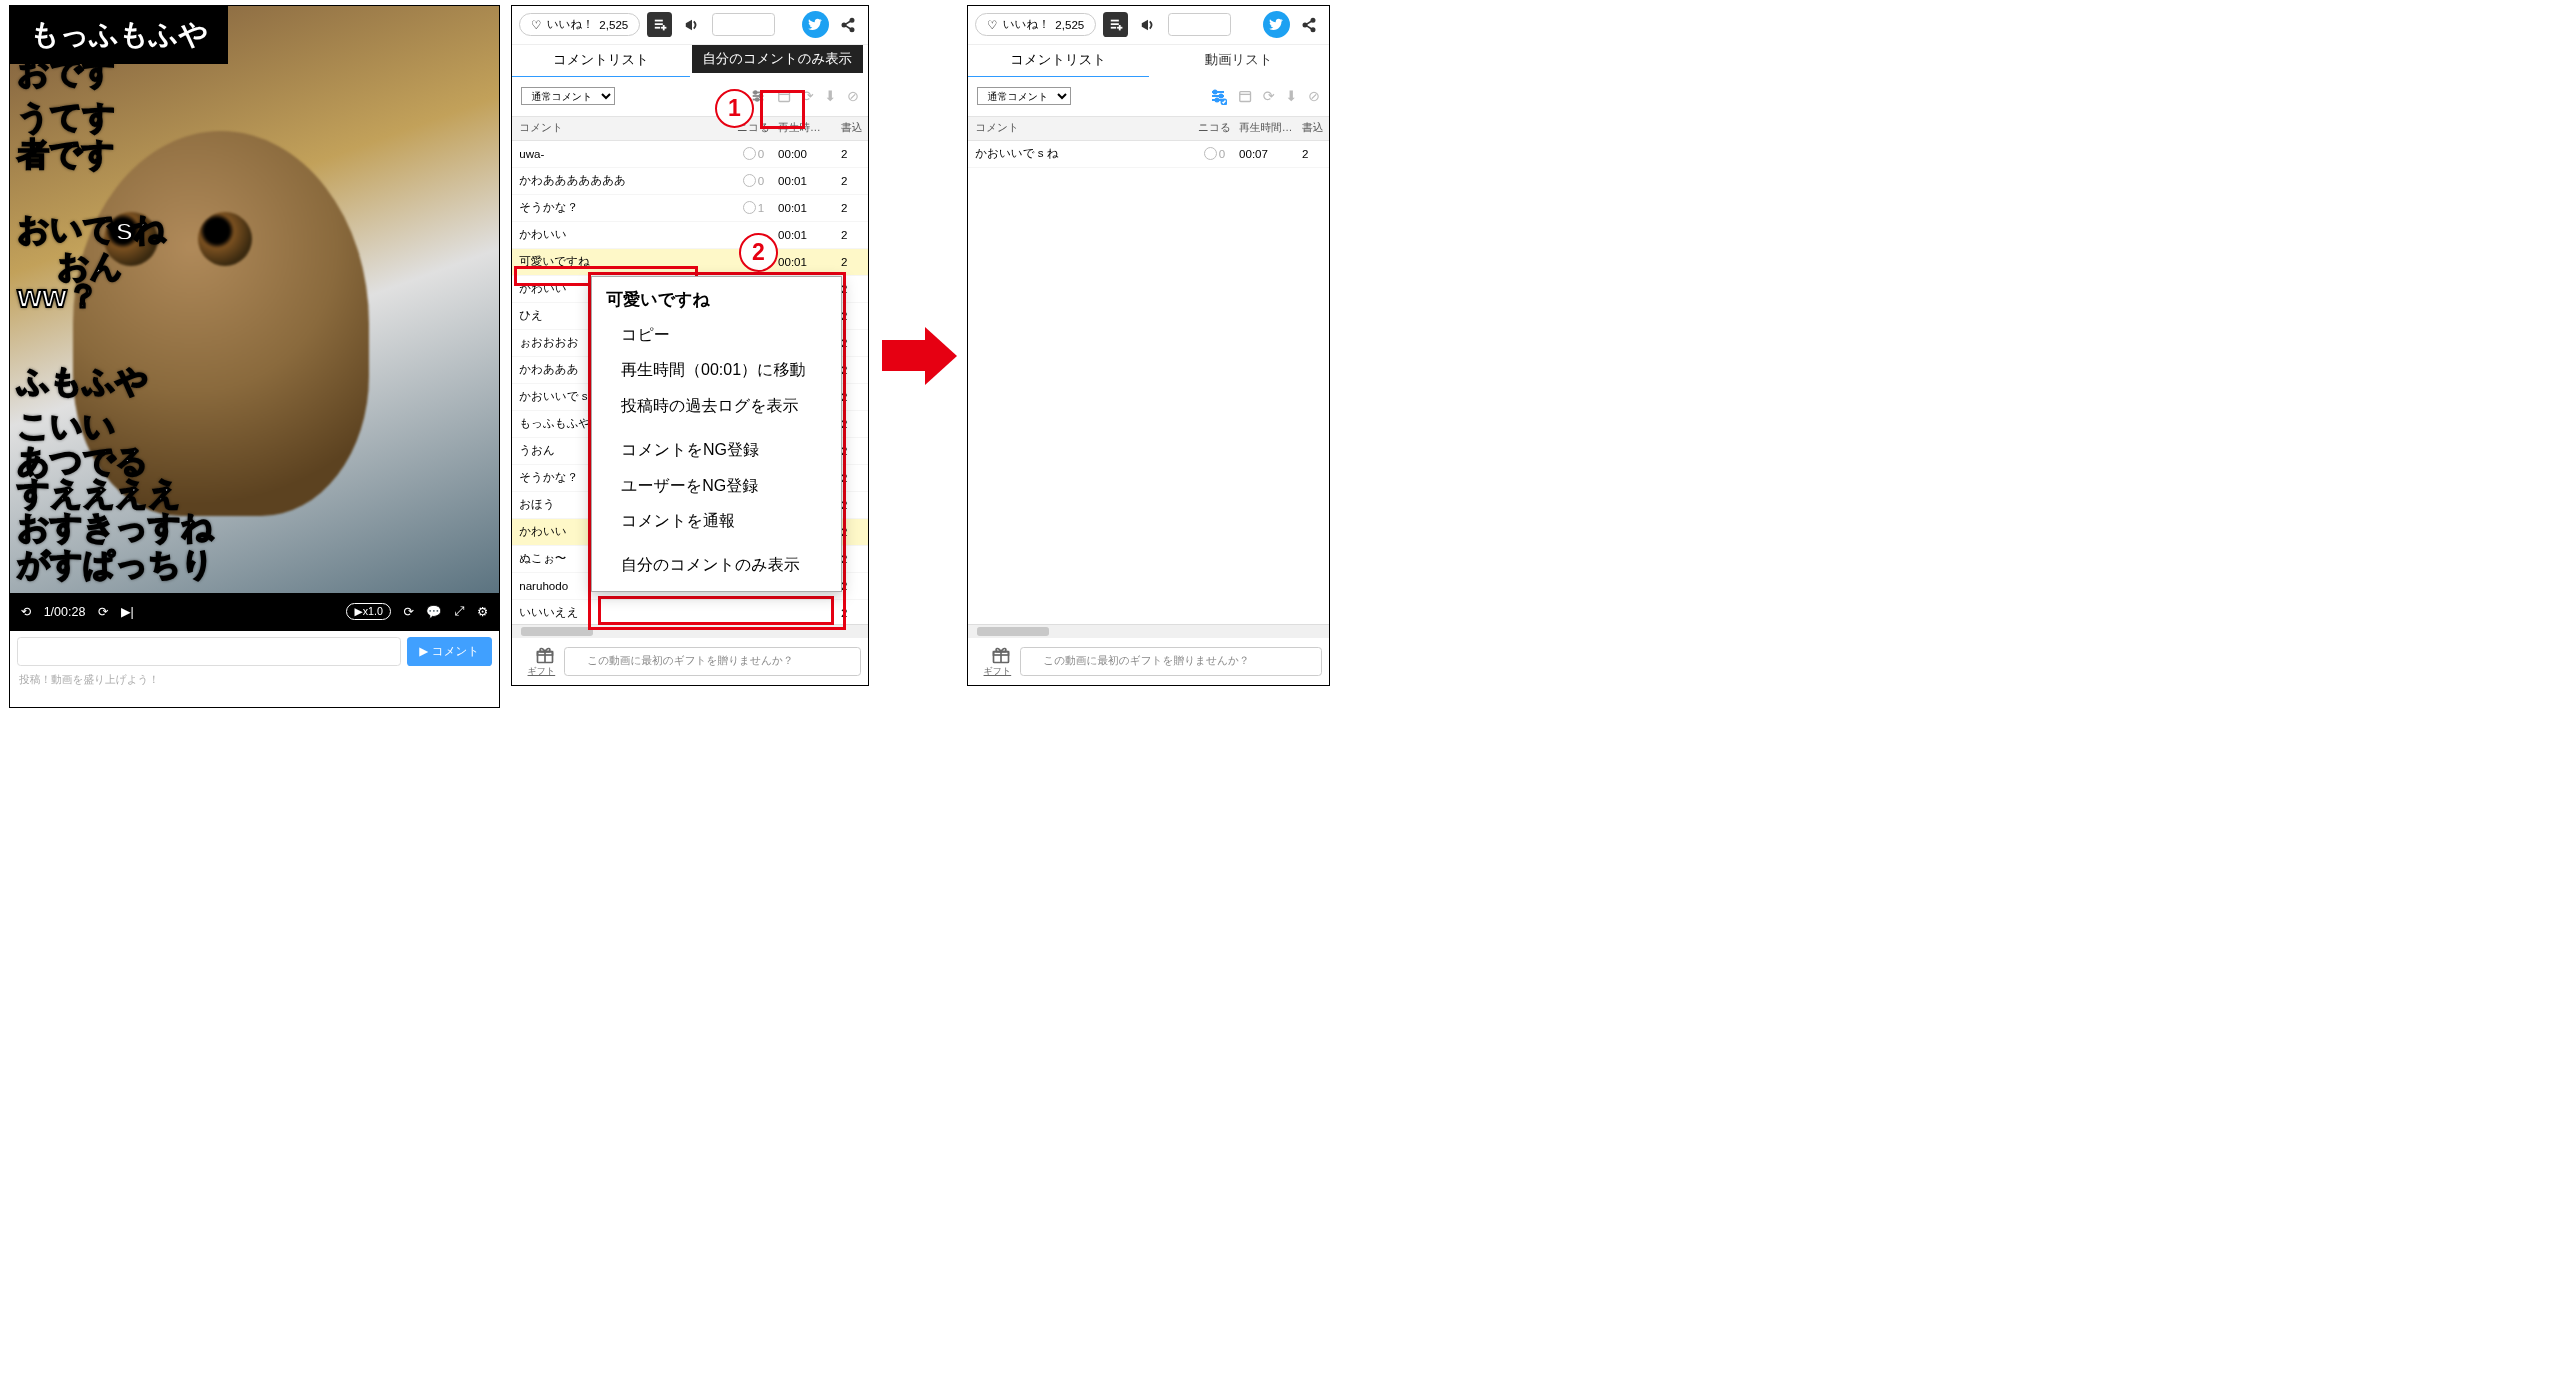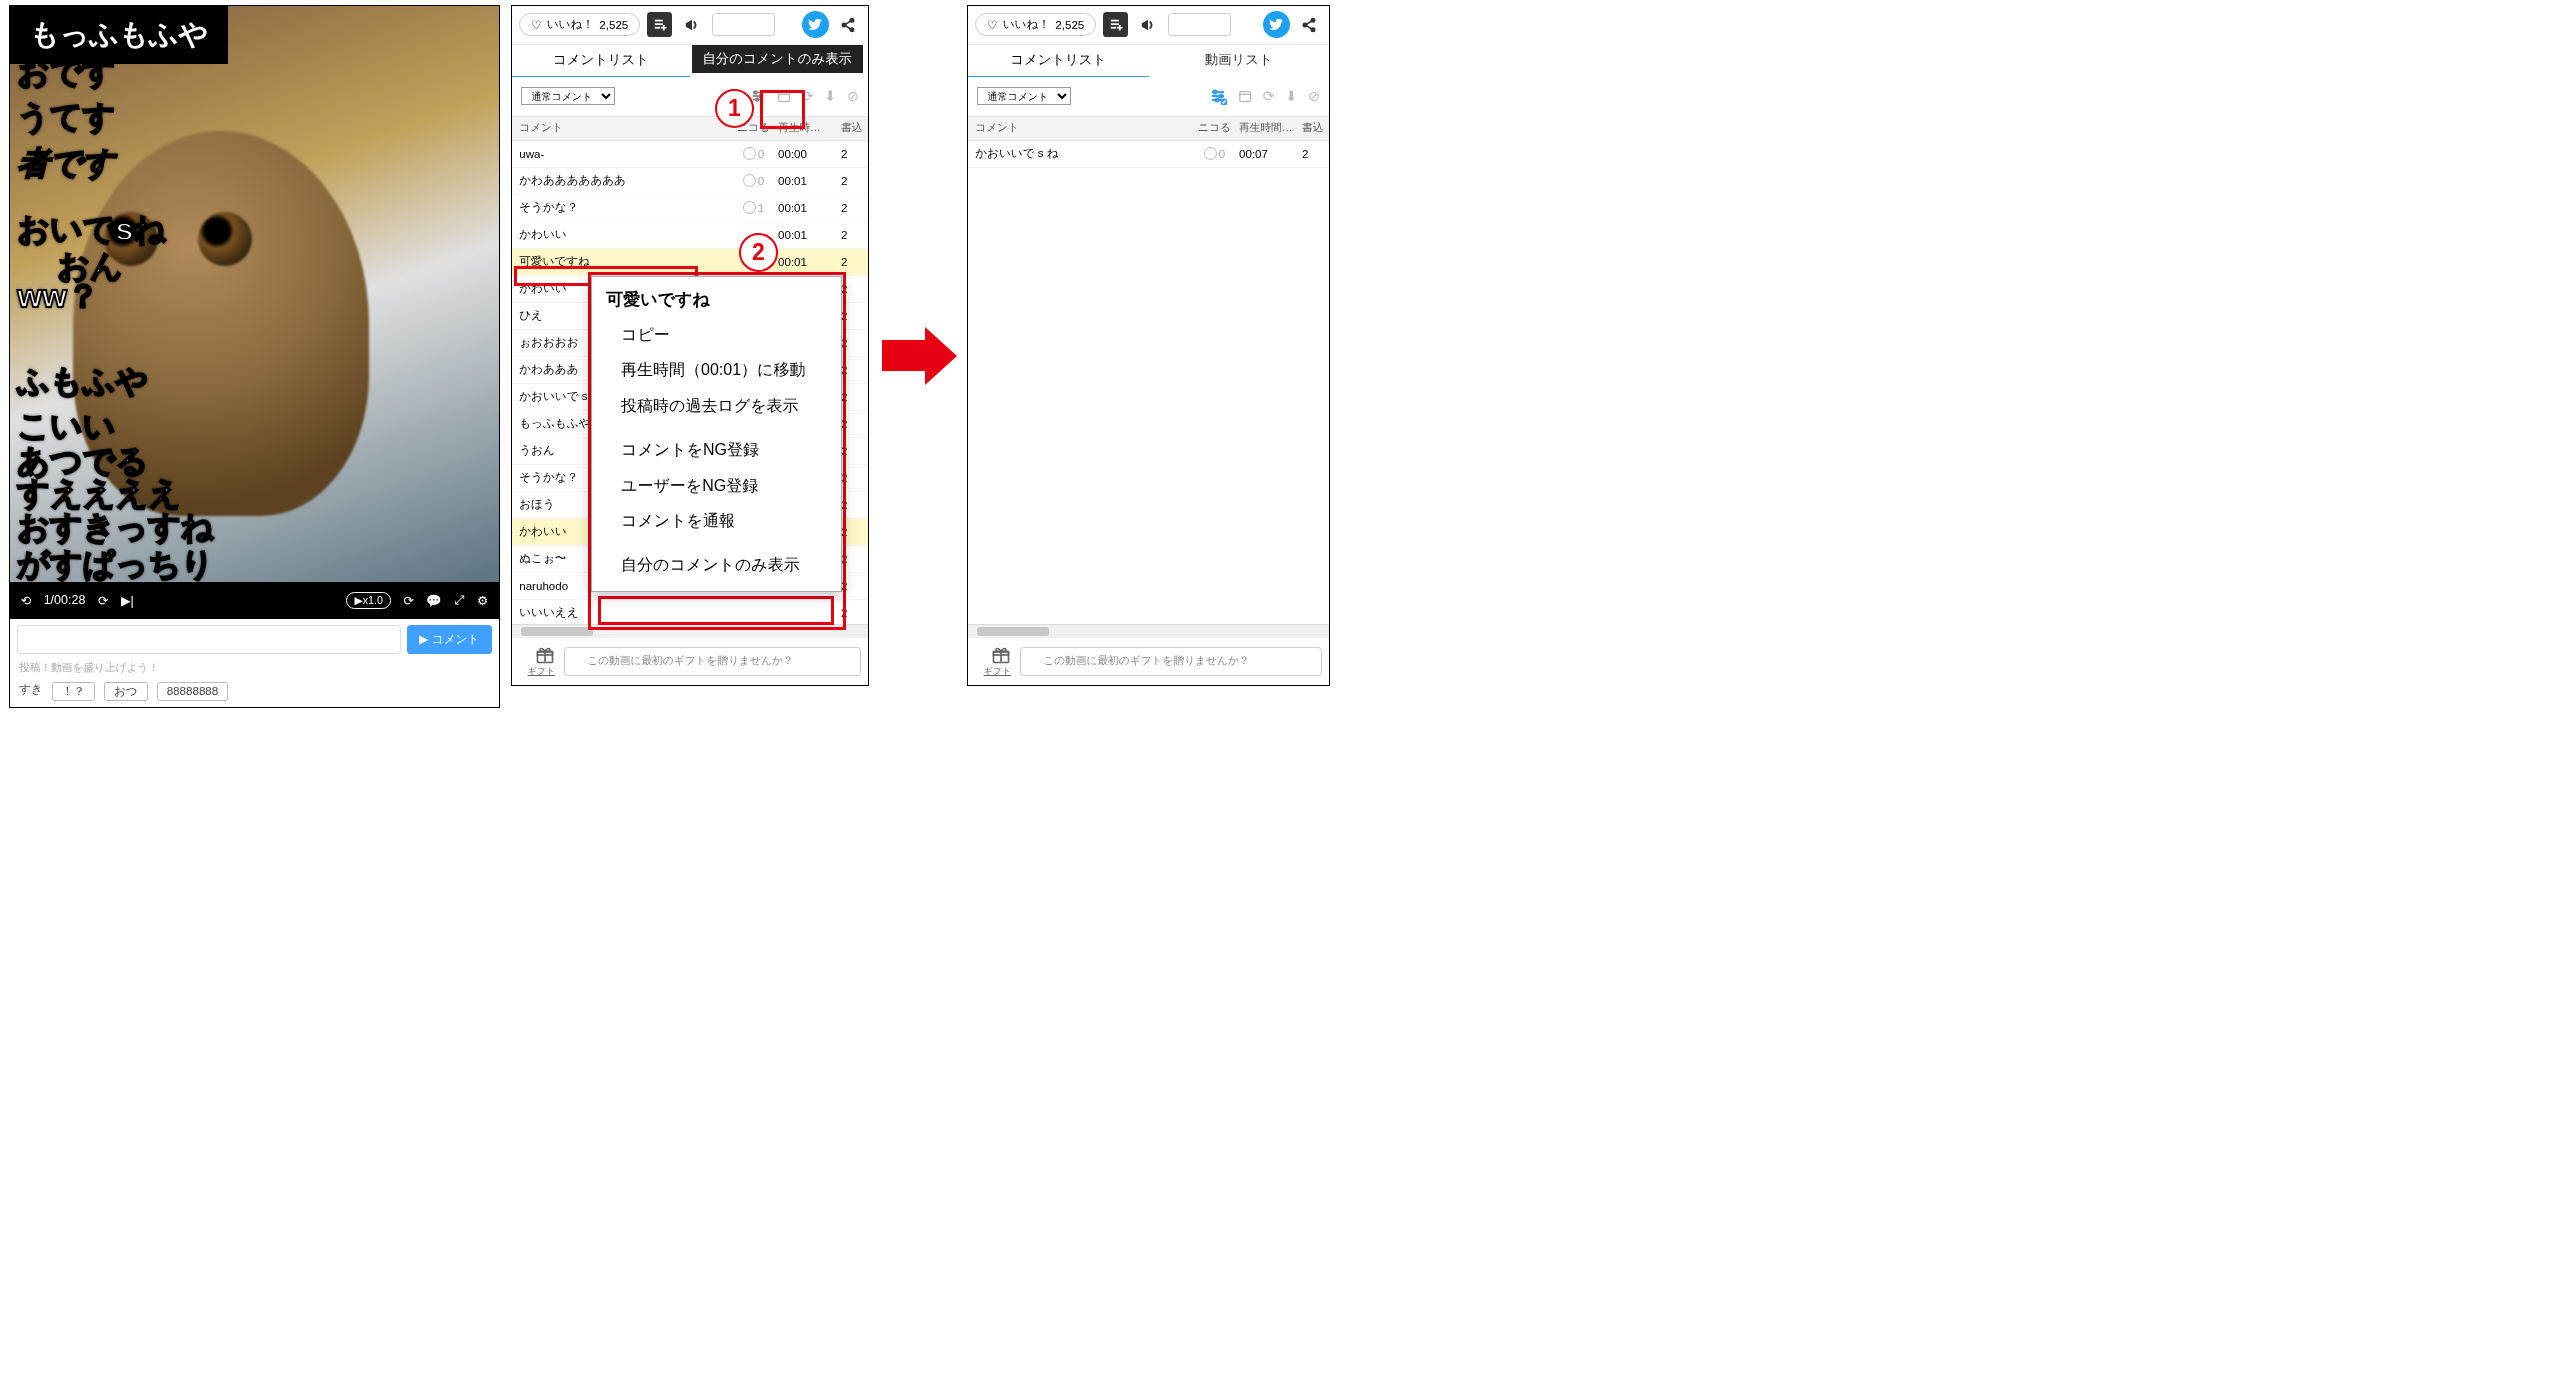--- a/index.html
+++ b/index.html
@@ -156,21 +156,21 @@
 <body>
 
 <div class="canvas">
 
   <div class="panel panel-left">
     <div class="video-area">
       <div class="cat"></div>
       <div id="danmaku-host">
           <div class="danmaku" style="left: 7.2px; top: 45px;">おです</div>
           <div class="danmaku" style="left: 7.2px; top: 90px;">うてす</div>
-          <div class="danmaku" style="left: 7.2px; top: 136px; font-style: italic;">者です</div>
+          <div class="danmaku" style="left: 7.2px; top: 127px;">者です</div>
           <div class="danmaku" style="left: 7.2px; top: 202px;">おいでsね</div>
           <div class="danmaku" style="left: 7.2px; top: 239px; margin-left: 40px;">おん</div>
           <div class="danmaku" style="left: 7.2px; top: 269px;">ww？</div>
           <div class="danmaku" style="left: 7.2px; top: 354px;">ふもふや</div>
           <div class="danmaku" style="left: 7.2px; top: 399px;">こいい</div>
           <div class="danmaku" style="left: 7.2px; top: 434px;">あつでる</div>
           <div class="danmaku" style="left: 7.2px; top: 466px;">すええええ</div>
           <div class="danmaku" style="left: 7.2px; top: 500px;">おすきっすね</div>
           <div class="danmaku" style="left: 7.2px; top: 537px; text-align: right;">がすぱっちり</div>
         </div>
@@ -189,26 +189,20 @@
       <span>⚙</span>
     </div>
     <div class="comment-input-row">
       <input class="comment-input" style="">
       <button class="comment-submit">
         <span>▶</span>
         <span>コメント</span>
       </button>
     </div>
     <div class="hint">投稿！動画を盛り上げよう！</div>
-    <div class="tag-row">
-      <span>すき</span>
-      <span class="tag-box">！？</span>
-      <span class="tag-box">おつ</span>
-      <span class="tag-box">88888888</span>
-    </div>
   </div>
 
   <div class="panel panel-middle">
     <div class="toprow">
       <div class="like-btn">
         <span>♡</span>
         <span>いいね！</span>
         <span>2,525</span>
       </div>
       <div class="iconbtn dark">

